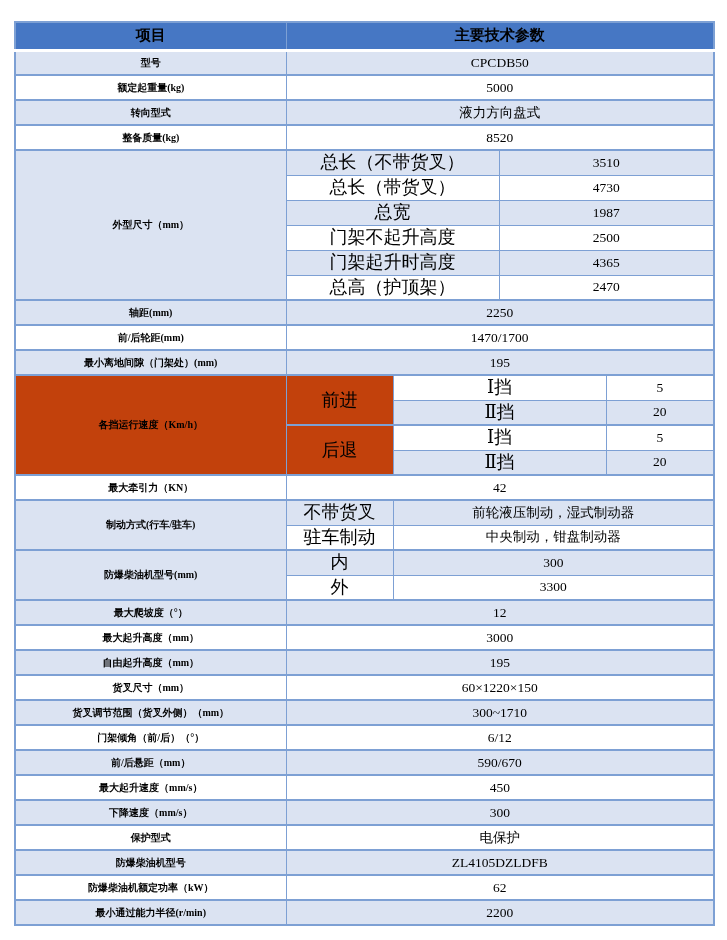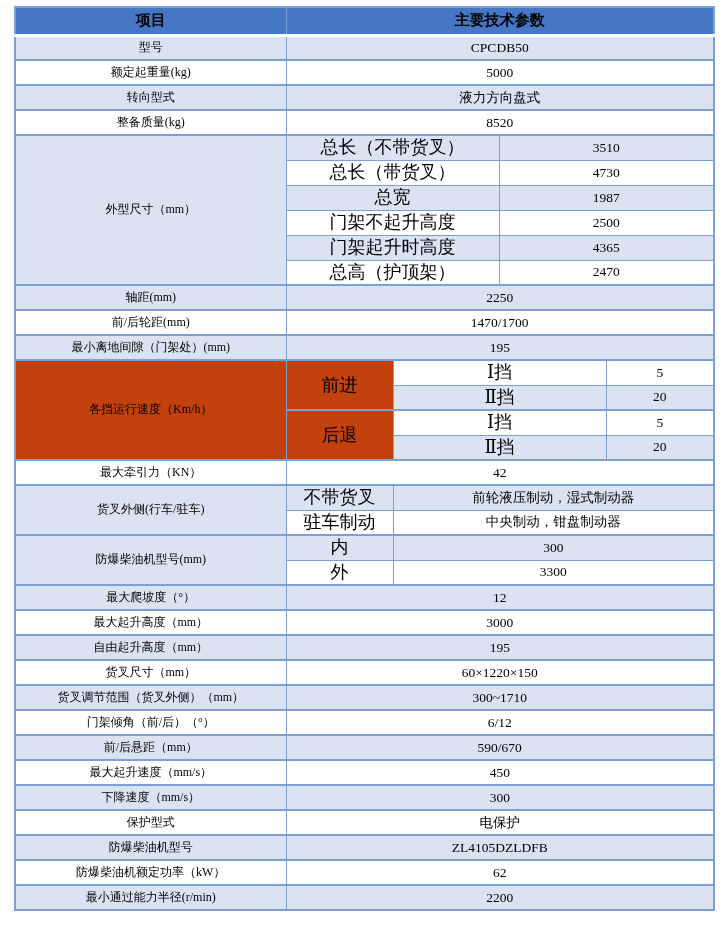--- a/index.html
+++ b/index.html
@@ -10,33 +10,33 @@
   }
   * { margin: 0; padding: 0; box-sizing: border-box; }
   html, body { background: #ffffff; }
   body {
     width: 727px; height: 940px;
     font-family: "Liberation Serif", "DejaVu Serif", serif;
     color: var(--text);
   }
   .canvas { position: relative; width: 727px; height: 940px; background: #ffffff; overflow: hidden; }
   table.spec {
-    position: absolute; left: 14px; top: 6px; width: 699px;
+    position: absolute; left: 14px; top: 21px; width: 699px;
     border-collapse: collapse; table-layout: fixed;
     border: 2px solid var(--border);
   }
   td {
     border: 1px solid var(--border);
     text-align: center; vertical-align: middle;
     height: 25px; font-size: 13.5px; line-height: 1.15;
     padding: 1px 4px; background: transparent;
     overflow: hidden; white-space: nowrap;
   }
   tr.gs > td { border-top-width: 2px; }
-  td.lbl { font-weight: normal; font-size: 12px; }
+  td.lbl { font-weight: bold; font-size: 10px; }
   td.sub { font-size: 18px; }
   tr.hdr td {
     background: var(--hbg); font-weight: bold; font-size: 15px;
     height: 28px; border-bottom: 3px solid #ffffff;
   }
   tr.band { background: var(--band); }
   td.bandc { background: var(--band); }
   td.whitec { background: #c2410c; }
 </style>
 </head>
@@ -133,21 +133,21 @@
       <td class="sub" colspan="2">Ⅱ挡</td>
       <td>20</td>
     </tr>
 
     <tr class="gs">
       <td class="lbl">最大牵引力（KN）</td>
       <td colspan="4">42</td>
     </tr>
 
     <tr class="gs band">
-      <td class="lbl bandc" rowspan="2">货叉外侧(行车/驻车)</td>
+      <td class="lbl bandc" rowspan="2">制动方式(行车/驻车)</td>
       <td class="sub">不带货叉</td>
       <td colspan="3">前轮液压制动，湿式制动器</td>
     </tr>
     <tr>
       <td class="sub">驻车制动</td>
       <td colspan="3">中央制动，钳盘制动器</td>
     </tr>
 
     <tr class="gs band">
       <td class="lbl bandc" rowspan="2">防爆柴油机型号(mm)</td>

